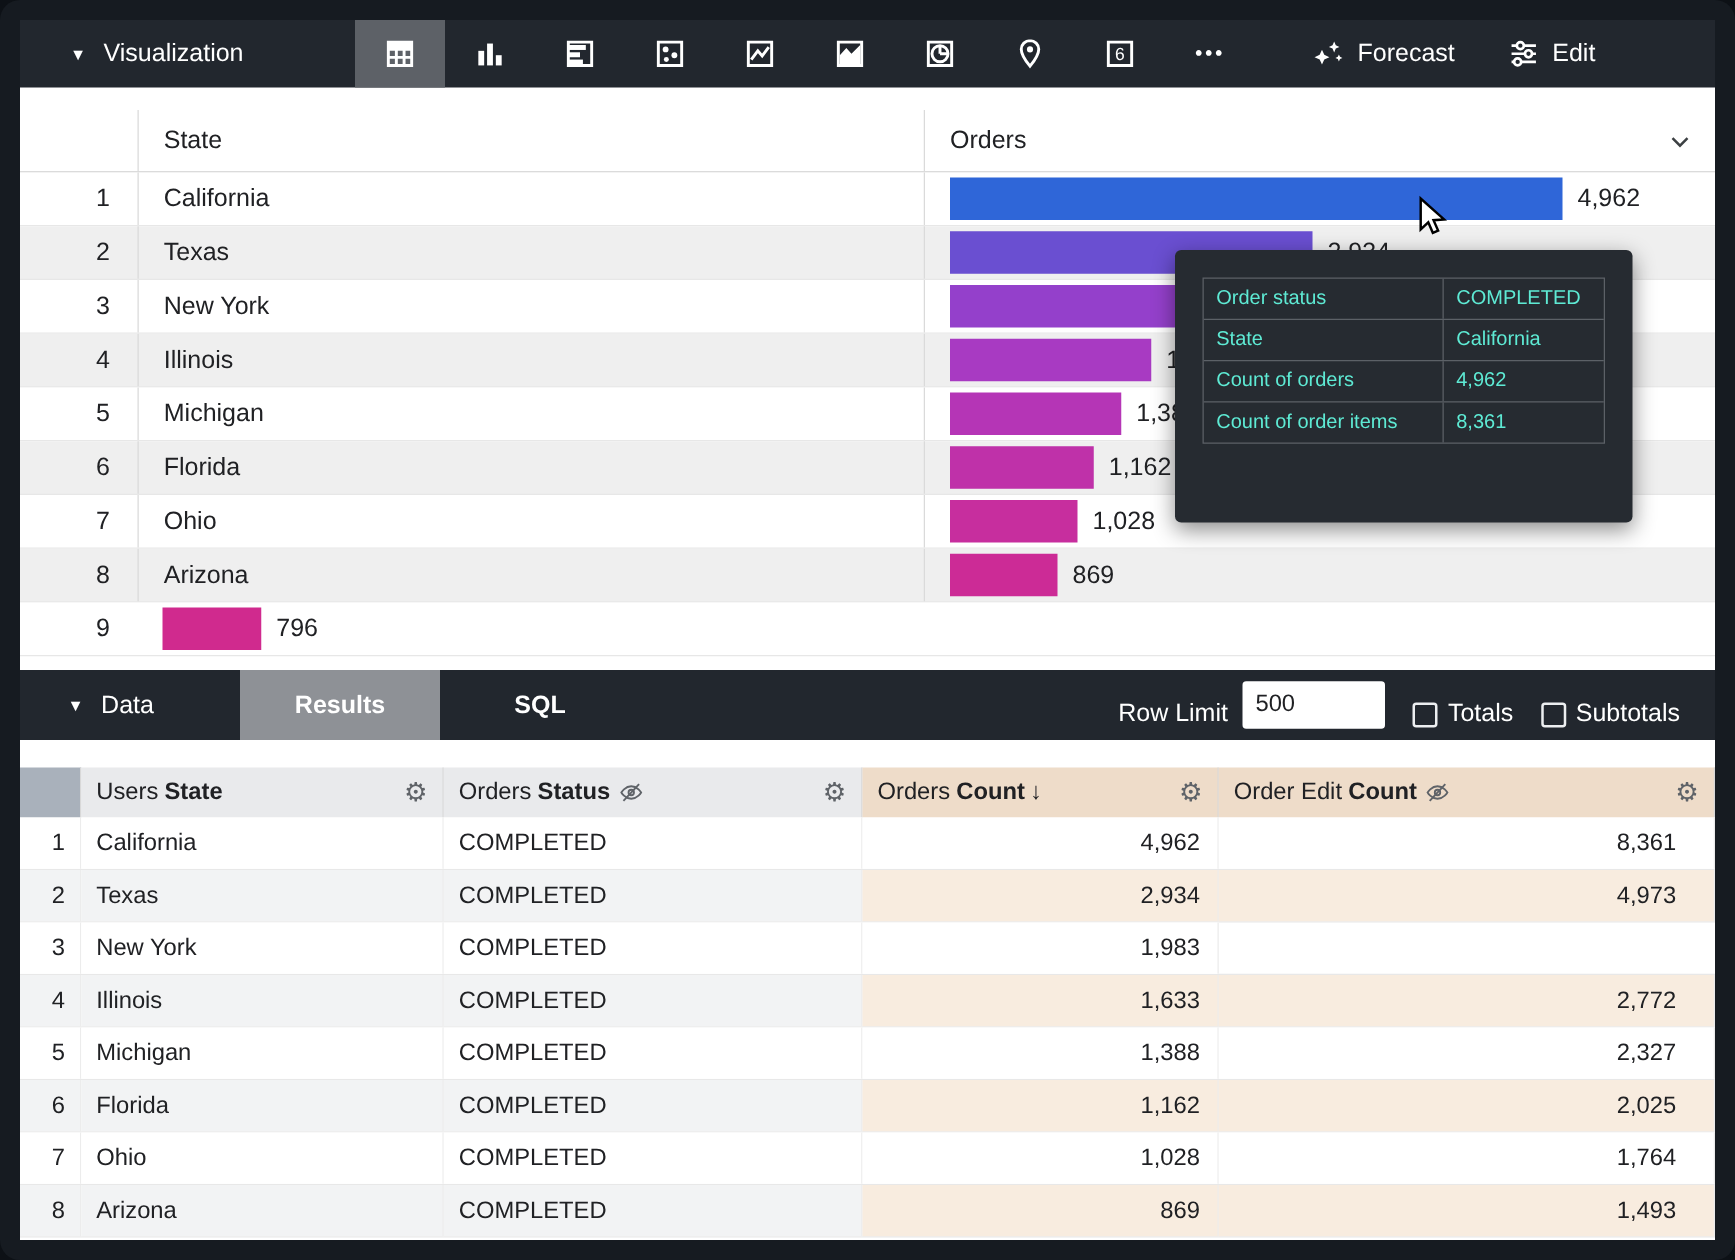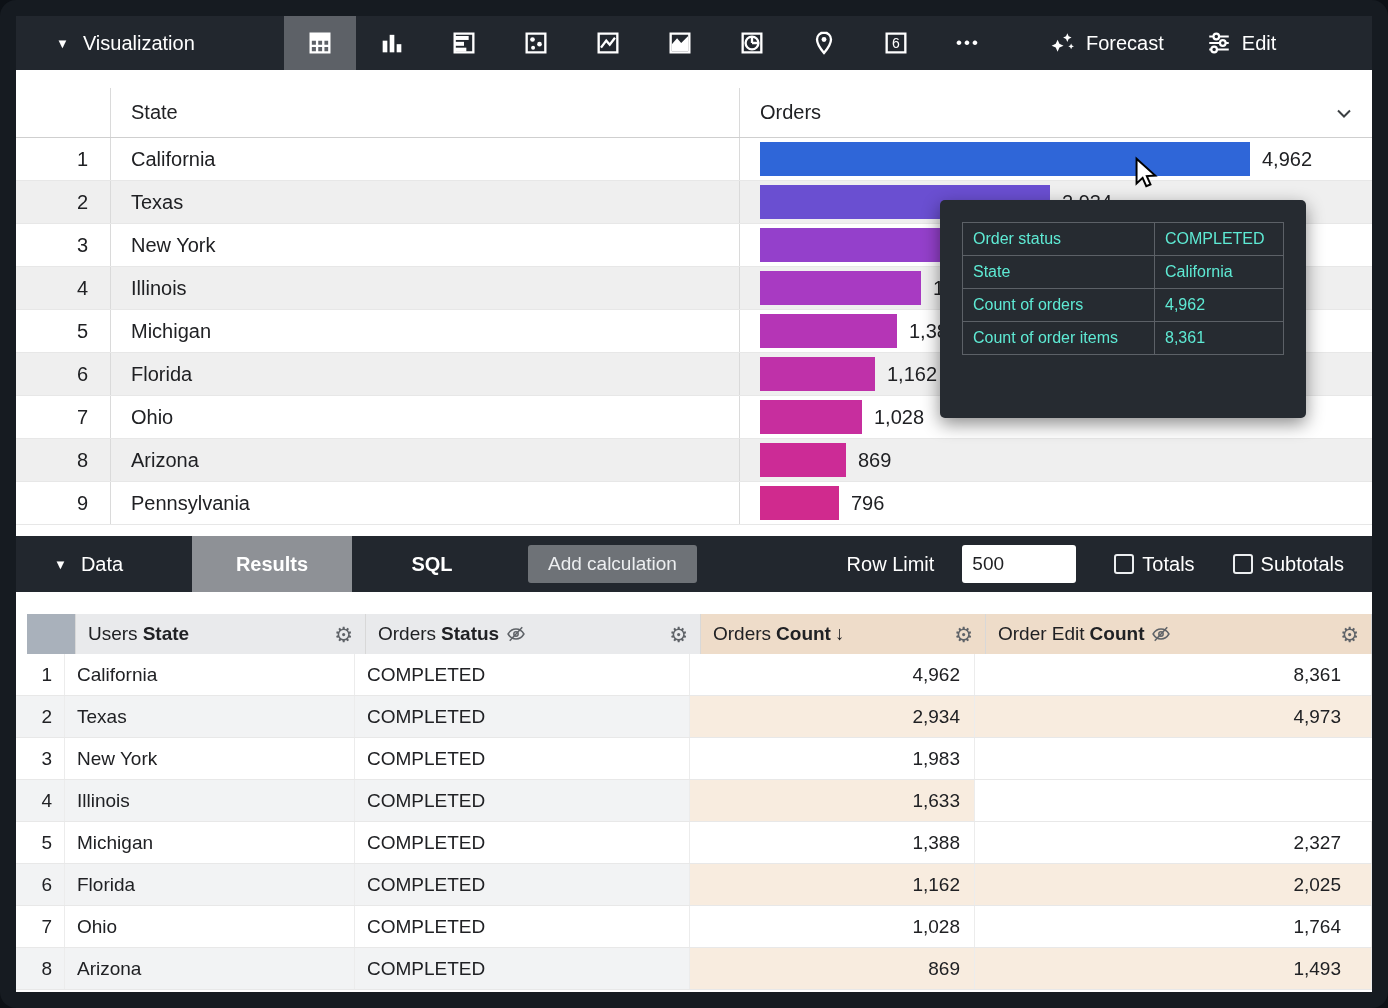--- a/index.html
+++ b/index.html
@@ -40,29 +40,29 @@
   .tt-label { border-right:1px solid #5c6167; }
 
   .cursor { position:absolute; left:1112px; top:140px; z-index:7; pointer-events:none; }
 
   
   .databar { position:absolute; top:520px; left:0; width:100%; height:56px; background:#22272e; display:flex; align-items:center; color:#fff; }
   .db-title { display:flex; align-items:center; gap:14px; padding-left:38px; width:176px; font-size:20px; font-weight:500; }
   .db-tab { width:160px; height:56px; display:flex; align-items:center; justify-content:center; font-size:20px; cursor:pointer;font-weight:bold; }
   .db-tab.selected { background:#8e9196; }
   .db-add { margin-left:16px; height:38px; padding:0 20px; background:#6e7277; color:#eceef0; font-size:19px; display:flex; align-items:center; border-radius:3px; cursor:pointer; }
-  .db-right { margin-left:auto; display:flex; align-items:center; padding-right:18px; font-size:20px;gap:16px; }
+  .db-right { margin-left:auto; display:flex; align-items:flex-end; padding-right:18px; font-size:20px; }
   .rowlimit { width:114px; height:38px; border:none; border-radius:3px; font-size:19px; padding:0 10px; color:#202124; margin:0 22px 0 12px; }
   .chk { width:20px; height:20px; border:2.5px solid #eceef0; border-radius:3px; background:transparent; margin-right:8px; cursor:pointer; flex:0 0 auto; }
   .chk-group { display:flex; align-items:center; margin-right:22px; }
   .chk-group:last-child { margin-right:10px; }
 
   
   .results { position:absolute; top:598px; left:0; width:100%; }
-  .res-hdr { display:grid; grid-template-columns:49px 290px 335px 285px 1fr; height:40px; font-size:19px; color:#202124;padding-left:11px; }
+  .res-hdr { display:grid; grid-template-columns:49px 290px 335px 285px 1fr; height:40px; font-size:19px; color:#202124; }
   .res-hc { display:flex; align-items:center; padding:0 12px; background:#e9eaec; border-right:1px solid #d8d8d8; overflow:hidden; white-space:nowrap; }
   .res-hc.corner { background:#a9b1bb; }
   .res-hc.measure { background:#eedcc9; }
   .hdr-bold { font-weight:bold; margin-left:5px; }
   .hdr-sort { font-weight:bold; margin-left:4px; }
   .hdr-gear { margin-left:auto; font-size:21px; color:#5f6368; cursor:pointer; line-height:1; }
   .hdr-eye { margin-left:7px; display:flex; align-items:center; }
   .res-row { display:grid; grid-template-columns:49px 290px 335px 285px 1fr; height:42px; font-size:19px; color:#202124; border-bottom:1px solid #e8e8e8; }
   .rc { display:flex; align-items:center; padding:0 12px; background:#fff; border-right:1px solid #ececec; overflow:hidden; white-space:nowrap; }
   .rc.rn { justify-content:flex-end; padding-right:12px; }
@@ -272,21 +272,20 @@
     <div class="viz-num">8</div>
     <div class="viz-state">Arizona</div>
     <div class="viz-orders">
       <div class="bar" style="width: 86px; background: rgb(204, 43, 150);"></div>
       <div class="bar-label">869</div>
     </div>
   </div>
 
   <div class="viz-row">
     <div class="viz-num">9</div>
-    <div class="viz-state">Pennsylvania</div>
     <div class="viz-orders">
       <div class="bar" style="width: 79px; background: rgb(208, 42, 142);"></div>
       <div class="bar-label">796</div>
     </div>
   </div>
 </div>
     </div>
 
     <div class="tooltip">
       <div class="tt-table" id="tt-rows">
@@ -318,21 +317,20 @@
         </svg>
     </div>
 
     <div class="databar">
       <div class="db-title">
         <span class="caret">▼</span>
         <span>Data</span>
       </div>
       <div class="db-tab selected">Results</div>
       <div class="db-tab">SQL</div>
-      <div class="db-add">Add calculation</div>
       <div class="db-right">
         <span>Row Limit</span>
         <input class="rowlimit" type="text" value="500" style="">
         <div class="chk-group">
           <div class="chk"></div>
           <span>Totals</span>
         </div>
         <div class="chk-group">
           <div class="chk"></div>
           <span>Subtotals</span>
@@ -401,20 +399,21 @@
     <div class="rc">New York</div>
     <div class="rc">COMPLETED</div>
     <div class="rc meas num">1,983</div>
   </div>
 
   <div class="res-row alt">
     <div class="rc rn">4</div>
     <div class="rc">Illinois</div>
     <div class="rc">COMPLETED</div>
     <div class="rc meas num">1,633</div>
+    <div class="rc meas num last">2,772</div>
   </div>
 
   <div class="res-row">
     <div class="rc rn">5</div>
     <div class="rc">Michigan</div>
     <div class="rc">COMPLETED</div>
     <div class="rc meas num">1,388</div>
     <div class="rc meas num last">2,327</div>
   </div>
 

